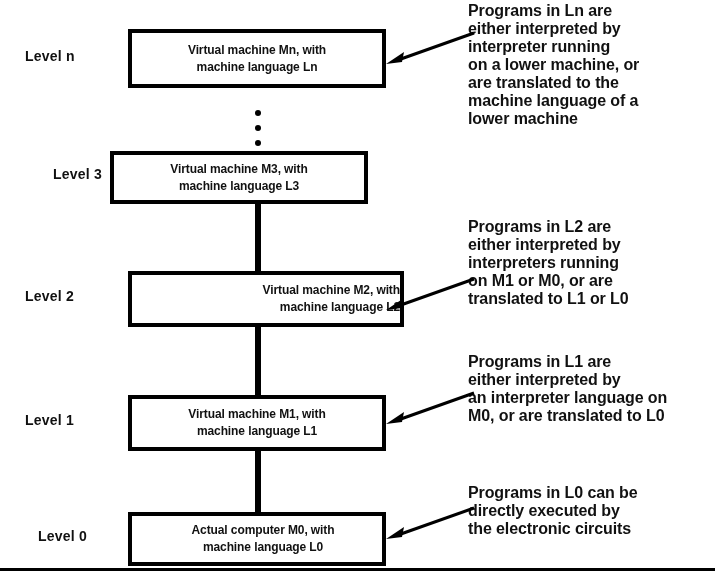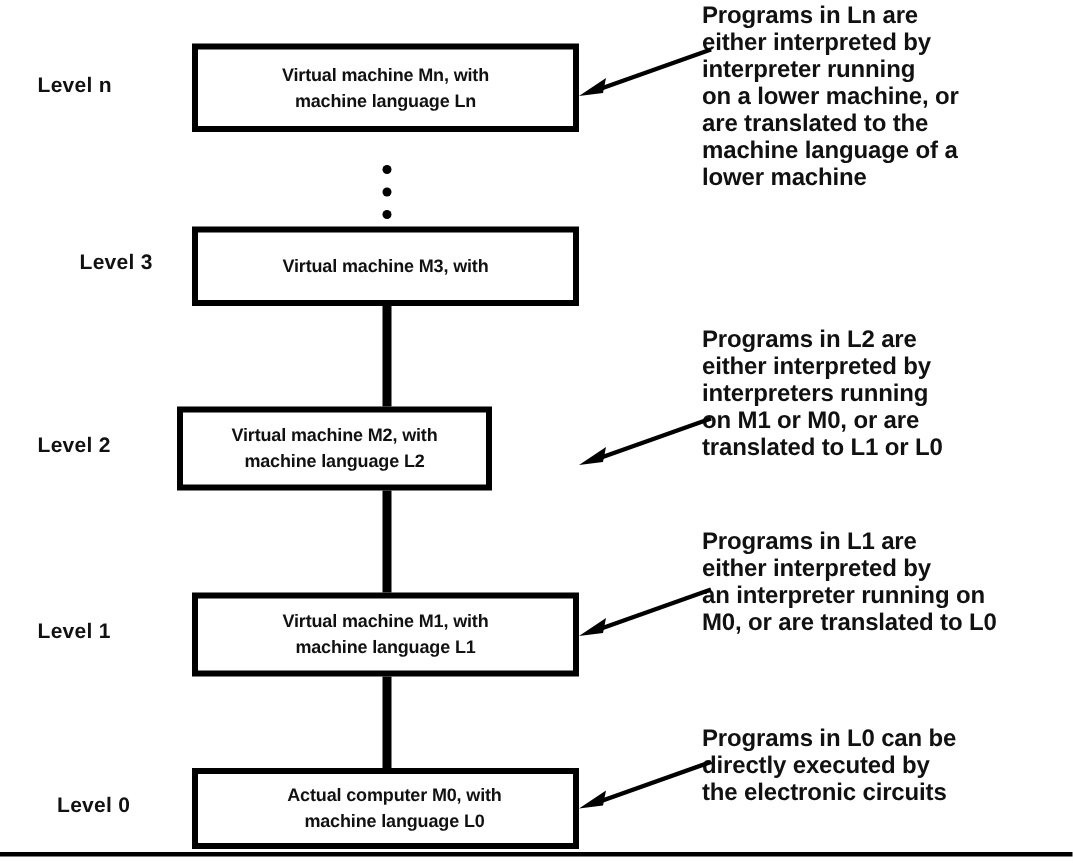--- a/index.html
+++ b/index.html
@@ -103,26 +103,27 @@
       <i></i>
   </div>
 
   <div class="level-label" style="left:25px;top:48px;">Level n</div>
   <div class="vm-box" style="left:128px;top:29px;width:258px;height:59px;">
     <div class="vm-line">Virtual machine Mn, with</div>
     <div class="vm-line">machine language Ln</div>
   </div>
 
   <div class="level-label" style="left:25px;top:166px;padding-left:28px;">Level 3</div>
-  <div class="vm-box" style="left:128px;top:151px;width:258px;height:53px;">
+  <div class="vm-box" style="left:110px;top:151px;width:258px;height:53px;">
     <div class="vm-line">Virtual machine M3, with</div>
+    <div class="vm-line">machine language L3</div>
   </div>
 
   <div class="level-label" style="left:25px;top:288px;">Level 2</div>
-  <div class="vm-box" style="left:118px;top:271px;width:210px;height:56px;">
+  <div class="vm-box" style="left:128px;top:271px;width:276px;height:56px;align-items:flex-end;">
     <div class="vm-line">Virtual machine M2, with</div>
     <div class="vm-line">machine language L2</div>
   </div>
 
   <div class="level-label" style="left:25px;top:412px;">Level 1</div>
   <div class="vm-box" style="left:128px;top:395px;width:258px;height:56px;">
     <div class="vm-line">Virtual machine M1, with</div>
     <div class="vm-line">machine language L1</div>
   </div>
 
@@ -161,21 +162,21 @@
 lower machine</div>
 
   <div class="note" style="left:468px;top:218px;width:240px;">Programs in L2 are
 either interpreted by
 interpreters running
 on M1 or M0, or are
 translated to L1 or L0</div>
 
   <div class="note" style="left:468px;top:353px;width:245px;">Programs in L1 are
 either interpreted by
-an interpreter running on
+an interpreter language on
 M0, or are translated to L0</div>
 
   <div class="note" style="left:468px;top:484px;width:240px;">Programs in L0 can be
 directly executed by
 the electronic circuits</div>
 
   <div class="bottom-rule" style="top:568px;"></div>
 
 </div>
 

